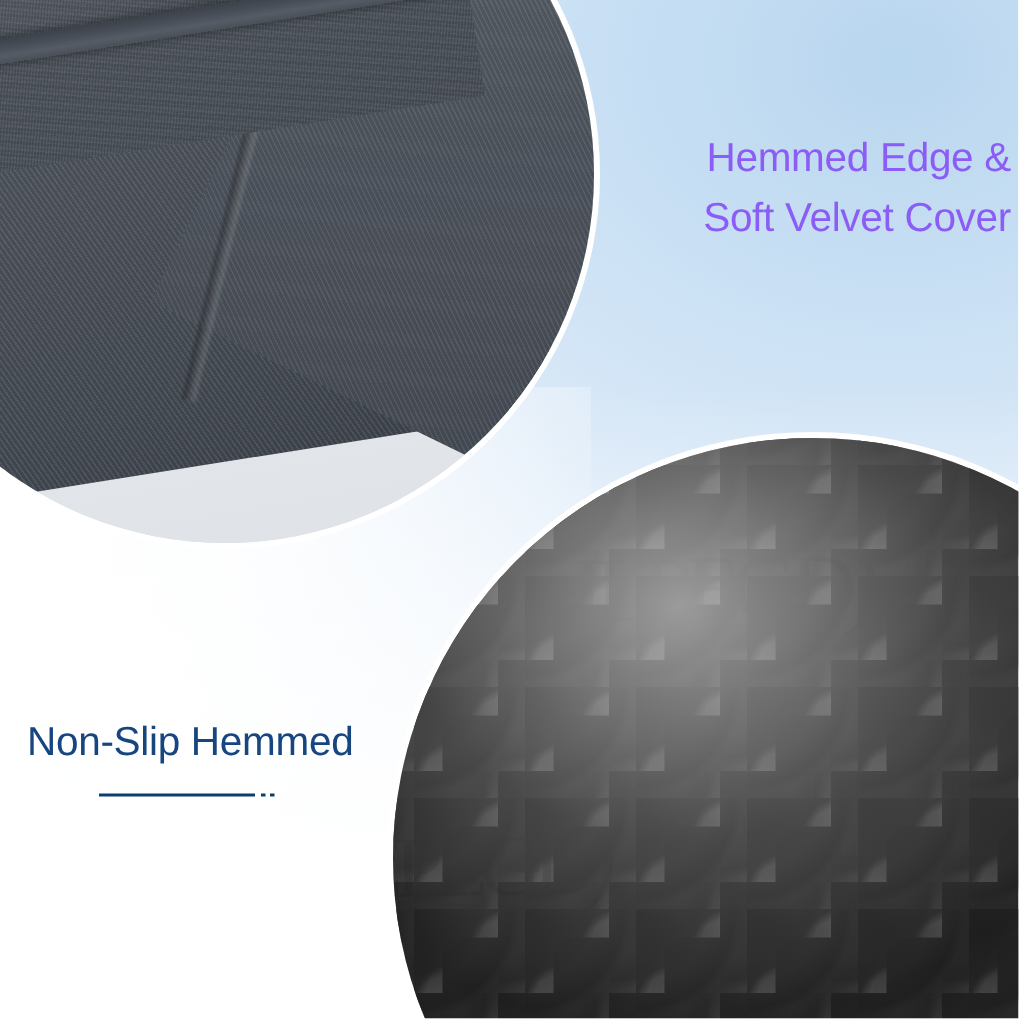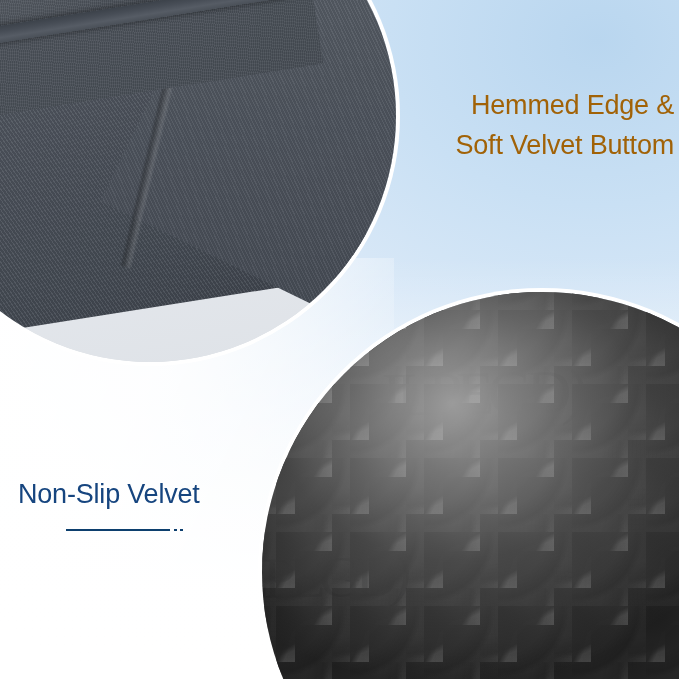--- a/index.html
+++ b/index.html
@@ -231,21 +231,21 @@
   #brandmark-1 { left: 120px; top: 66px;  font-size: 62px; transform: rotate(-1deg); }
   #brandmark-2 { left: -42px; top: 252px; font-size: 58px; transform: rotate(-1deg); }
 
   
   #heading-top {
     position: absolute;
     left: 408px;
     top: 86px;
     width: 266px;
     text-align: right;
-    color: #a16207;
+    color: #8b5cf6;
     font-size: 27px;
     line-height: 1.48;
     font-weight: 400;
     letter-spacing: -0.2px;
   }
   #heading-top .line { display: block; }
 
   #feature-block {
     position: absolute;
     left: 8px;
@@ -327,25 +327,25 @@
       </div>
 
       <div class="nonslip-dots"></div>
       <div class="nonslip-dots-b"></div>
       <div class="nonslip-gloss"></div>
     </div>
   </div>
 
   <div id="heading-top">
     <span class="line">Hemmed Edge &amp;</span>
-    <span class="line">Soft Velvet Buttom</span>
+    <span class="line">Soft Velvet Cover</span>
   </div>
 
   <div id="feature-block">
-    <h2 id="heading-bottom">Non-Slip Velvet</h2>
+    <h2 id="heading-bottom">Non-Slip Hemmed</h2>
     <div class="divider">
       <span class="divider-line"></span>
       <span class="divider-dot d1"></span>
       <span class="divider-dot d2"></span>
     </div>
   </div>
 
 </div>
 
 </body></html>

